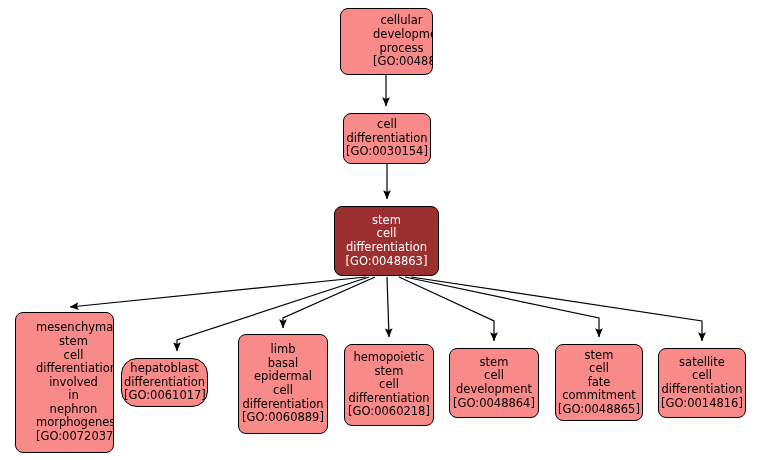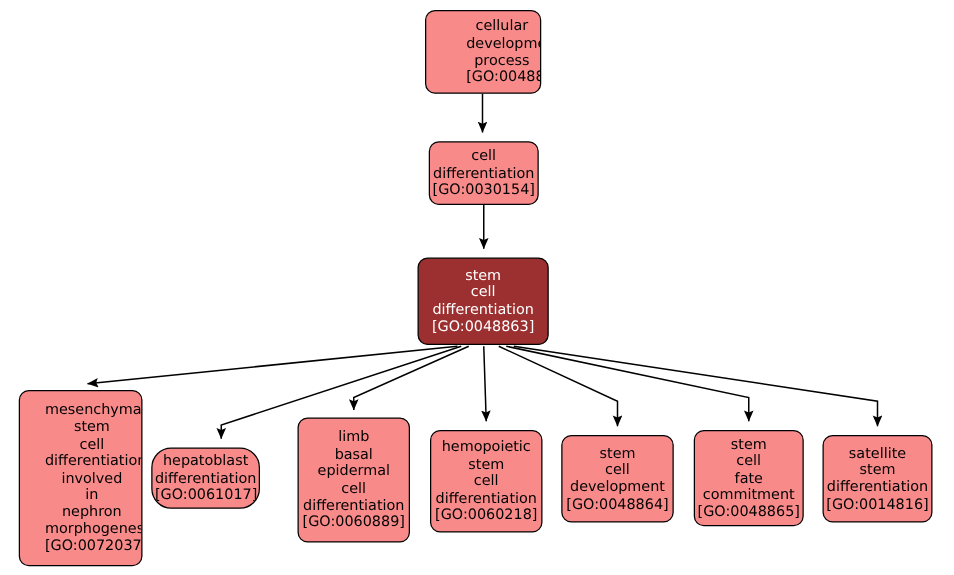--- a/index.html
+++ b/index.html
@@ -118,17 +118,17 @@
       <div class="node normal" style="left: 449px; top: 348px; width: 90px; height: 70px;"><span class="node-text">stem
 cell
 development
 [GO:0048864]</span></div>
       <div class="node normal" style="left: 555px; top: 344px; width: 88px; height: 77px;"><span class="node-text">stem
 cell
 fate
 commitment
 [GO:0048865]</span></div>
       <div class="node normal" style="left: 658px; top: 348px; width: 88px; height: 70px;"><span class="node-text">satellite
-stem
+cell
 differentiation
 [GO:0014816]</span></div>
     </div>
 </div>
 
 </body></html>

